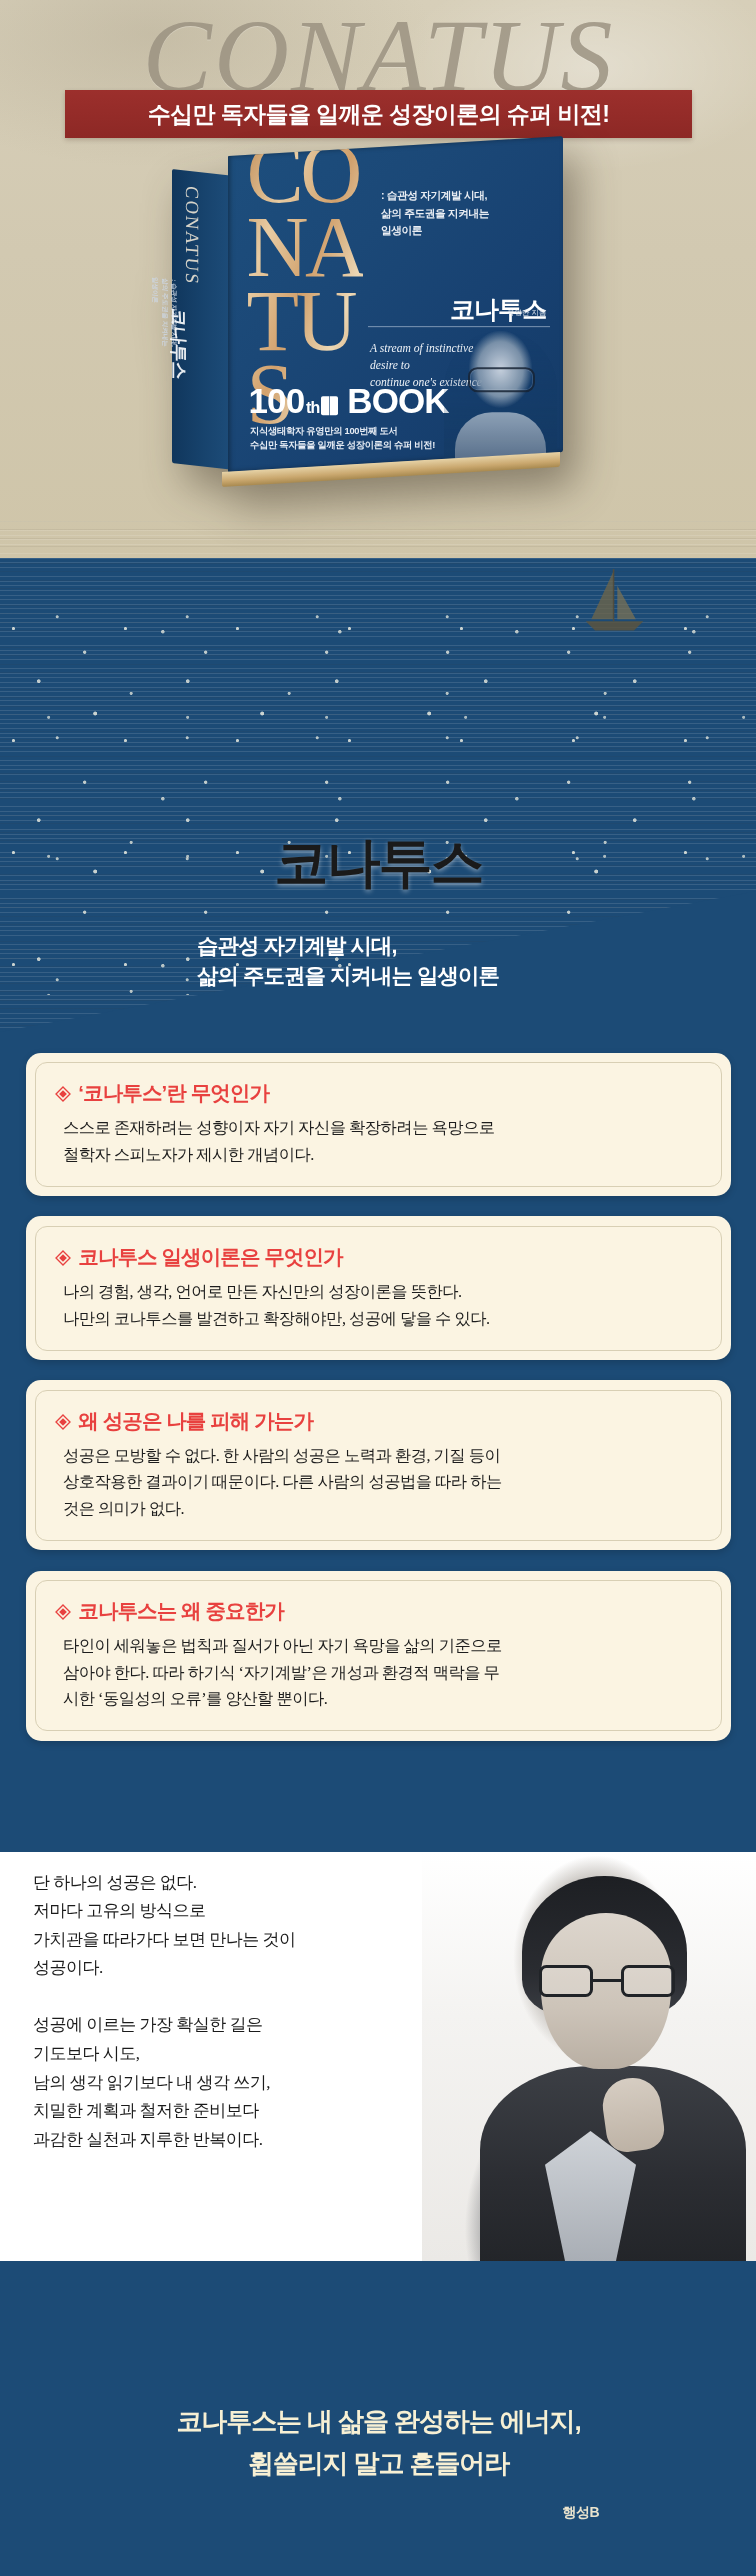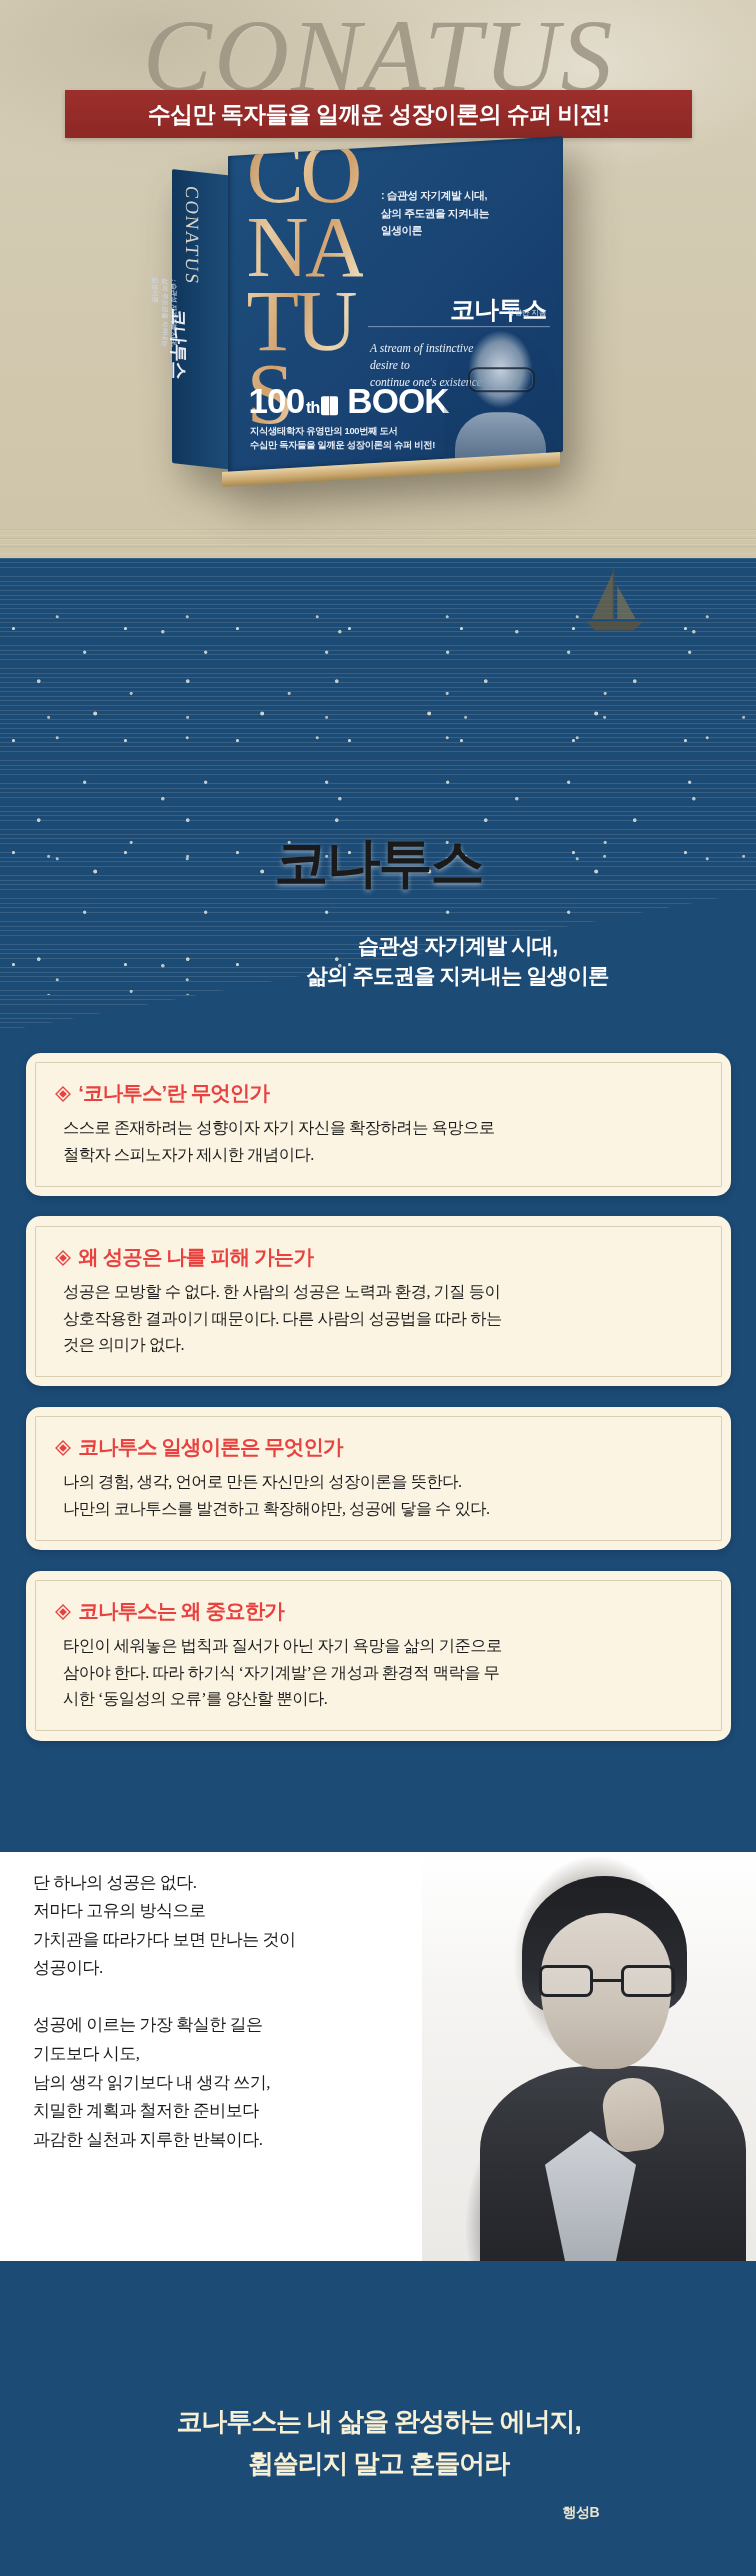--- a/index.html
+++ b/index.html
@@ -201,40 +201,40 @@
     font-size:54px; font-weight:800; letter-spacing:-1.9px; color:#1a1a1a;
     text-shadow:0 1.9px 5.6px rgba(255,255,255,.45);
   }
   .hero-wedge{
     position:absolute; left:0; top:891px; width:757px; height:141px;
     background:#1c4b76;
     clip-path:polygon(0 100%, 757px 0, 757px 141px, 0 141px);
   }
   .hero-sub{
     position:absolute; right:39px; top:931px; width:521px;
-    text-align:center; color:#ffffff; font-size:21.4px; font-weight:800;
+    text-align:left; color:#ffffff; font-size:21.4px; font-weight:800;
     line-height:1.42; letter-spacing:-0.9px; white-space:pre-line;
   }
 
   
   .cards{
     position:absolute; left:0; top:1032px; width:757px;
     padding:20.5px 26px 28px;
     background:#1c4b76;
     display:flex; flex-direction:column; gap:20.5px;
   }
   .card{
     background:#fbf4e2;
     border-radius:15px;
     padding:9.3px;
     box-shadow:0 2.8px 7.4px rgba(0,0,0,.16);
   }
   .card-inner{
     border:1.3px solid #d8cfb4;
-    border-radius:1px;
+    border-radius:12px;
     padding:16px 18.6px 17.7px;
   }
   .card-h{
     display:flex; align-items:center; gap:7.4px;
     color:#e8413f; font-size:20.5px; font-weight:800; letter-spacing:-0.9px;
     margin-bottom:8.4px;
   }
   .diamond{
     width:16px; height:16px; flex:0 0 16px; position:relative; top:0.9px;
   }
@@ -405,39 +405,39 @@
       </div>
     </article>
 
     <article class="card">
       <div class="card-inner">
         <div class="card-h">
           <svg class="diamond" viewBox="0 0 24 24">
             <path d="M12 1.5 22.5 12 12 22.5 1.5 12Z" fill="none" stroke="#e8413f" stroke-width="2"></path>
             <path d="M12 6.2 17.8 12 12 17.8 6.2 12Z" fill="#e8413f"></path>
           </svg>
-          <span>왜 성공은 나를 피해 가는가</span>
-        </div>
-        <p class="card-b">성공은 모방할 수 없다. 한 사람의 성공은 노력과 환경, 기질 등이
-상호작용한 결과이기 때문이다. 다른 사람의 성공법을 따라 하는
-것은 의미가 없다.</p>
+          <span>코나투스 일생이론은 무엇인가</span>
+        </div>
+        <p class="card-b">나의 경험, 생각, 언어로 만든 자신만의 성장이론을 뜻한다.
+나만의 코나투스를 발견하고 확장해야만, 성공에 닿을 수 있다.</p>
       </div>
     </article>
 
     <article class="card">
       <div class="card-inner">
         <div class="card-h">
           <svg class="diamond" viewBox="0 0 24 24">
             <path d="M12 1.5 22.5 12 12 22.5 1.5 12Z" fill="none" stroke="#e8413f" stroke-width="2"></path>
             <path d="M12 6.2 17.8 12 12 17.8 6.2 12Z" fill="#e8413f"></path>
           </svg>
-          <span>코나투스 일생이론은 무엇인가</span>
-        </div>
-        <p class="card-b">나의 경험, 생각, 언어로 만든 자신만의 성장이론을 뜻한다.
-나만의 코나투스를 발견하고 확장해야만, 성공에 닿을 수 있다.</p>
+          <span>왜 성공은 나를 피해 가는가</span>
+        </div>
+        <p class="card-b">성공은 모방할 수 없다. 한 사람의 성공은 노력과 환경, 기질 등이
+상호작용한 결과이기 때문이다. 다른 사람의 성공법을 따라 하는
+것은 의미가 없다.</p>
       </div>
     </article>
 
     <article class="card">
       <div class="card-inner">
         <div class="card-h">
           <svg class="diamond" viewBox="0 0 24 24">
             <path d="M12 1.5 22.5 12 12 22.5 1.5 12Z" fill="none" stroke="#e8413f" stroke-width="2"></path>
             <path d="M12 6.2 17.8 12 12 17.8 6.2 12Z" fill="#e8413f"></path>
           </svg>

